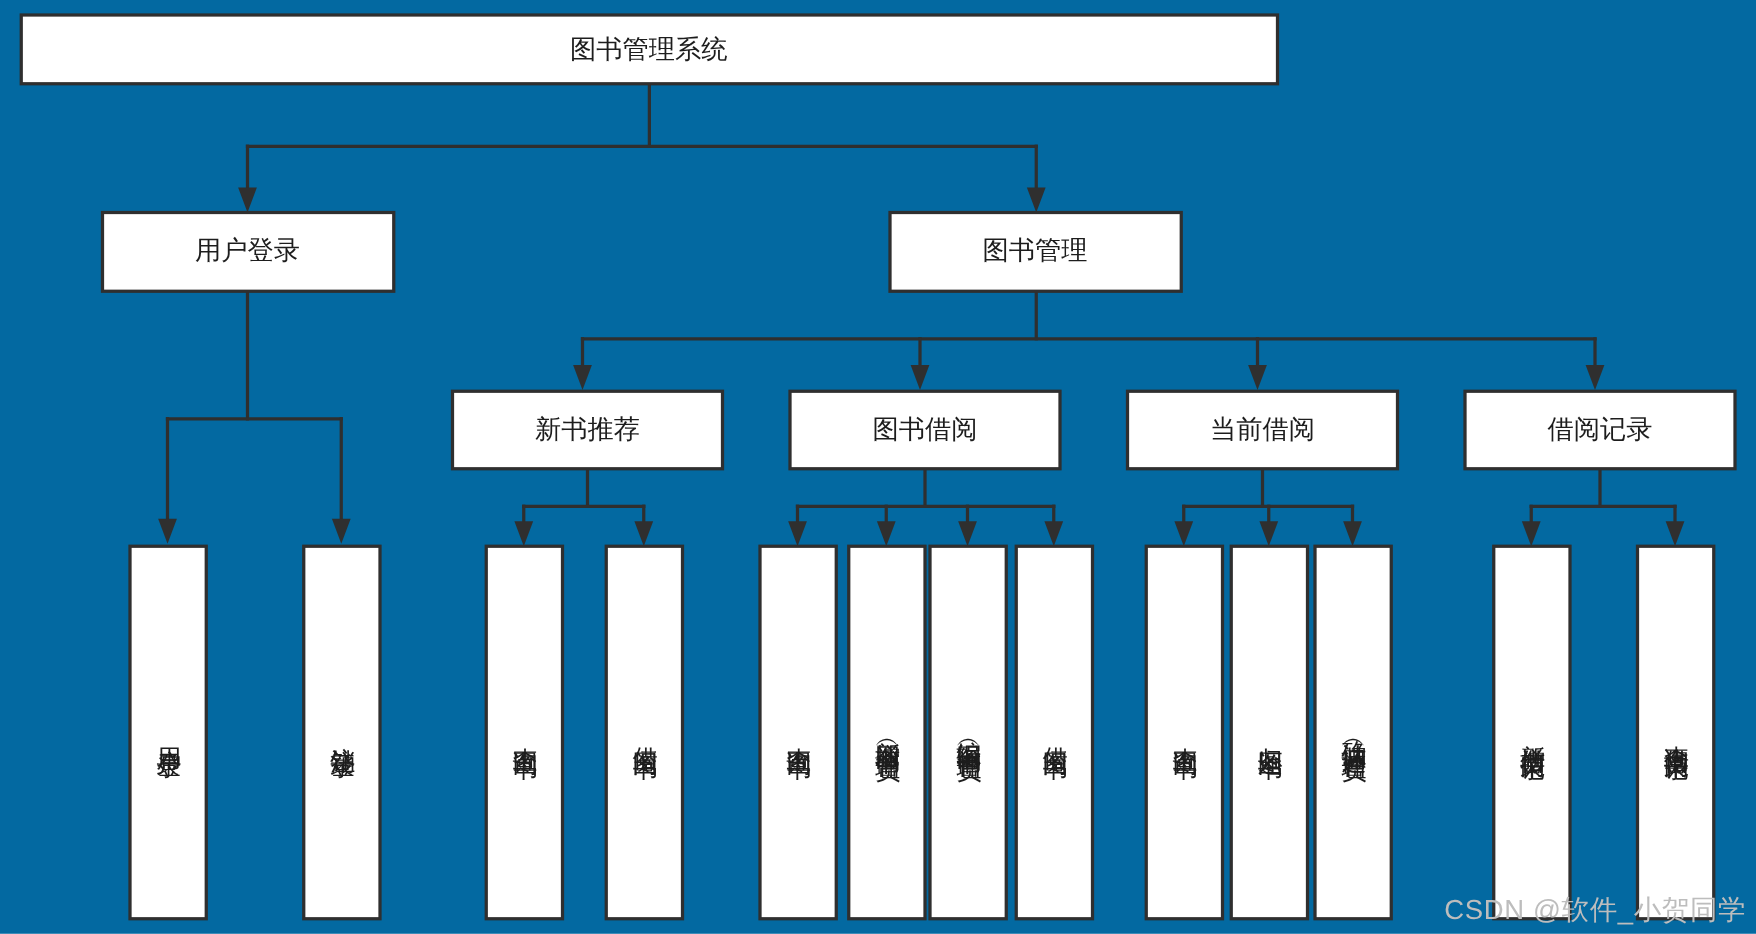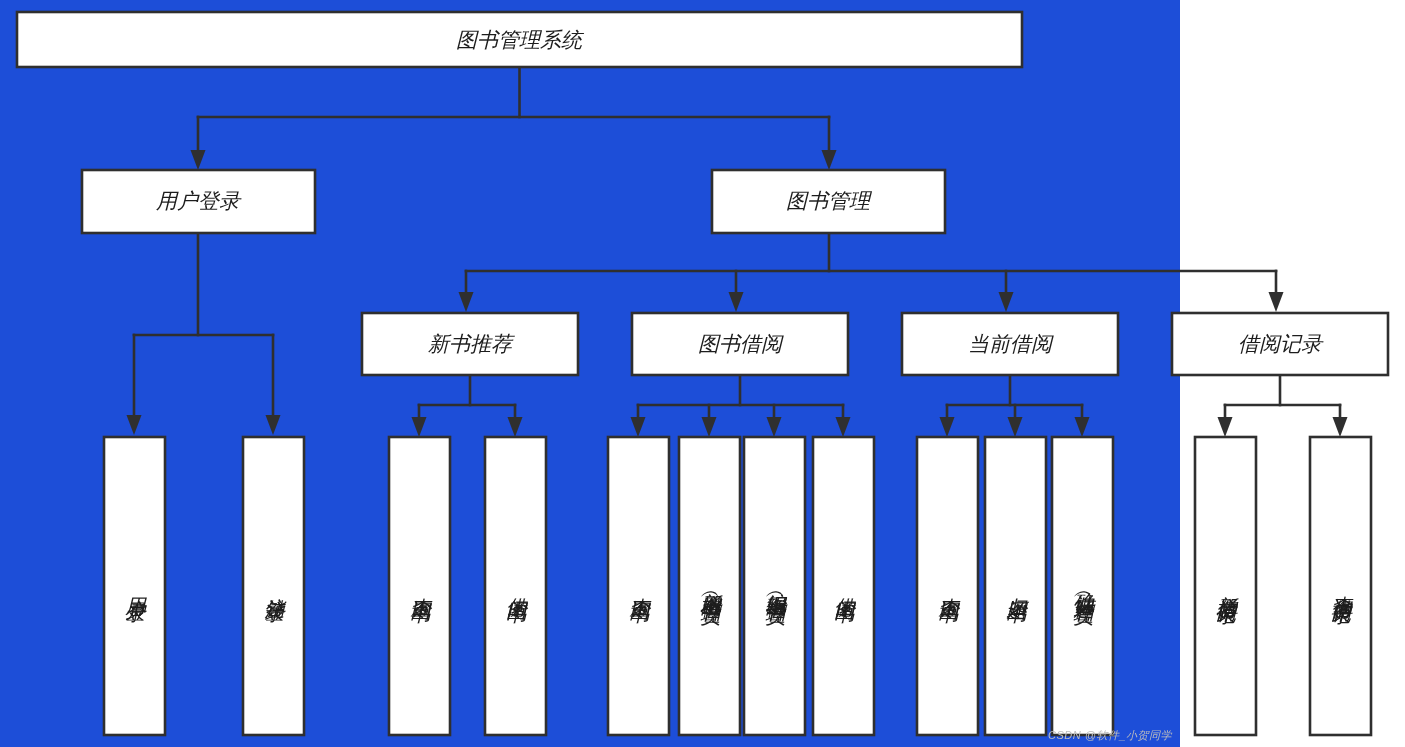--- a/index.html
+++ b/index.html
@@ -1,21 +1,21 @@
 <!DOCTYPE html>
 <html><head>
 <meta charset="utf-8">
 <style>
   html,body{margin:0;padding:0;background:#ffffff;}
   body{
     width:1405px;height:747px;
     font-family:"Liberation Sans","DejaVu Sans",sans-serif;
     overflow:hidden;
   }
-  #diagram-root{position:relative;width:1180px;height:747px;background:#1d4ed8;font-style:italic;}
+  #diagram-root{position:relative;width:1405px;height:747px;background:#0369a1;}
   svg#tree{position:absolute;left:0;top:0;width:1405px;height:747px;display:block;}
   .node-rect{fill:#ffffff;stroke:#2f2f2f;stroke-width:2.6;}
   .conn{stroke:#2f2f2f;stroke-width:2.6;fill:none;stroke-linecap:square;}
   .arrowhead{fill:#2f2f2f;stroke:none;}
   .node-label{
     font-family:"Liberation Sans","DejaVu Sans",sans-serif;
     fill:#1d1d1d;
     font-size:21px;
     text-anchor:middle;
     dominant-baseline:middle;
@@ -24,21 +24,21 @@
   .node-label.vert{
     font-size:20px;
     writing-mode:vertical-rl;
     text-orientation:upright;
     letter-spacing:2px;
   }
   .watermark{
     position:absolute;
     right:8px;bottom:4px;
     font-family:"Liberation Sans","DejaVu Sans",sans-serif;
-    font-size:11px;
+    font-size:22px;
     color:#bdbdbd;
     letter-spacing:.5px;
     user-select:none;
     white-space:nowrap;
   }
 </style>
 </head>
 <body>
 
 <div id="diagram-root">

